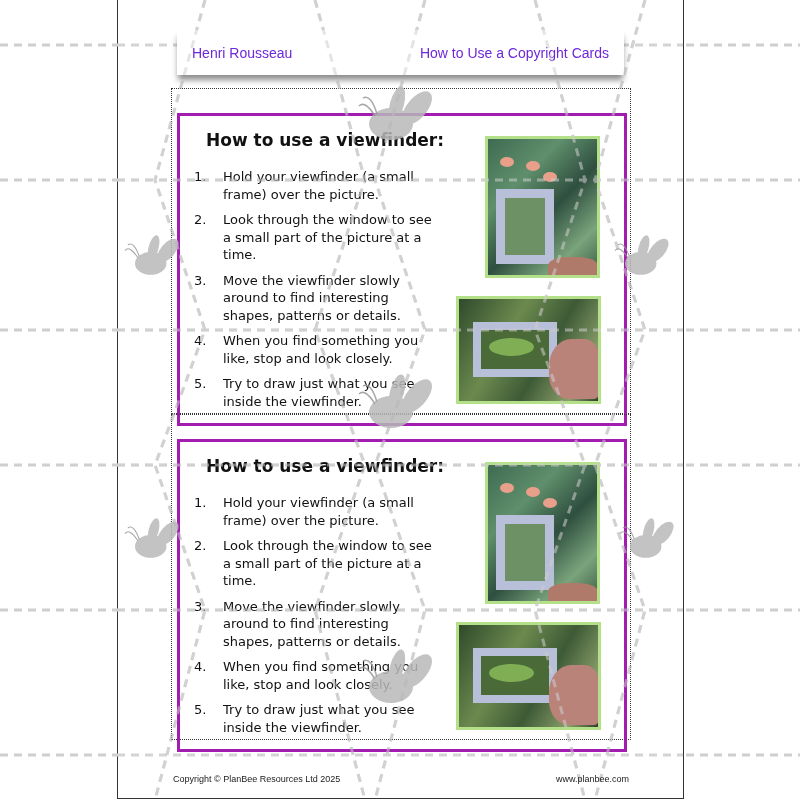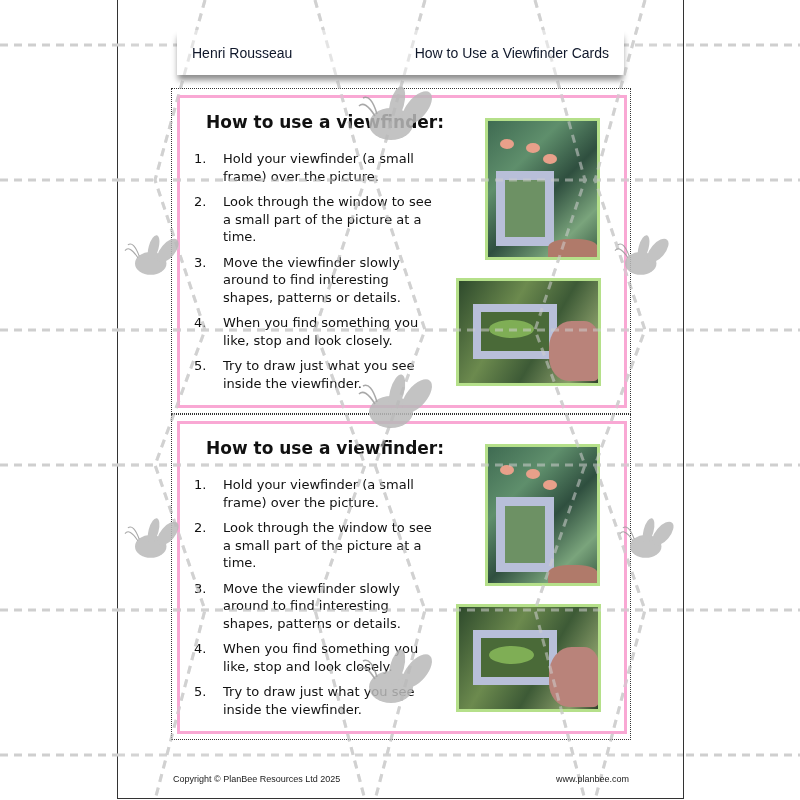--- a/index.html
+++ b/index.html
@@ -1,21 +1,21 @@
 <!DOCTYPE html>
 <html><head>
   <meta charset="utf-8">
   <style>
     html, body { margin:0; padding:0; background:#ffffff; }
     body { width:800px; height:800px; position:relative; overflow:hidden; font-family:"DejaVu Sans", sans-serif; }
     .page { position:absolute; left:117px; top:0; width:565px; height:798px; border:1px solid #333; border-top:none; background:#fff; overflow:hidden; }
     .bg-svg { position:absolute; left:0; top:0; width:800px; height:800px; pointer-events:none; }
-    .header-bar { position:absolute; left:177px; top:30px; width:447px; height:45px; background:#fff; box-shadow:0 6px 6px -1px rgba(0,0,0,0.45); display:flex; justify-content:space-between; align-items:center; padding:0 15px 0 15px; box-sizing:border-box; font-family:"Liberation Sans", sans-serif; font-size:14px; color:#0f172a; }
+    .header-bar { position:absolute; left:177px; top:30px; width:447px; height:45px; background:#fff; box-shadow:0 6px 6px -1px rgba(0,0,0,0.45); display:flex; justify-content:space-between; align-items:center; padding:0 15px 0 15px; box-sizing:border-box; font-family:"Liberation Sans", sans-serif; font-size:14px; color:#6d28d9; }
     .cut-area { position:absolute; left:171px; border:1px dotted #333; box-sizing:border-box; }
-    .card { position:absolute; border:3px solid #f9a8d4; box-sizing:border-box; }
+    .card { position:absolute; border:3px solid #a21caf; box-sizing:border-box;margin-top:18px; }
     .card-title { position:absolute; font-family:"DejaVu Sans", sans-serif; font-weight:bold; font-size:17px; color:#111; white-space:nowrap; }
     .steps { position:absolute; list-style:none; margin:0; padding:0; font-family:"DejaVu Sans", sans-serif; font-size:13px; line-height:17.5px; color:#111; }
     .step { position:relative; padding-left:29px; margin-bottom:8px; width:220px; }
     .step-num { position:absolute; left:0; top:0; }
     .photo { position:absolute; border:3px solid #b5e08a; box-sizing:border-box; overflow:hidden; }
     .footer-left, .footer-right { position:absolute; top:746px; font-family:"Liberation Sans", sans-serif; font-size:9px; color:#222;margin-top:28px; }
     .footer-left { left:173px; }
     .footer-right { right:173px; }
     .bee { position:absolute; pointer-events:none; }
   </style>
@@ -51,21 +51,21 @@
     <polyline points="205,0 155,180 205,330 155,465 205,610 155,800"></polyline>
     <polyline points="315,0 365,180 315,330 365,465 315,610 365,800"></polyline>
     <polyline points="425,0 375,180 425,330 375,465 425,610 375,800"></polyline>
     <polyline points="535,0 585,180 535,330 585,465 535,610 585,800"></polyline>
     <polyline points="645,0 595,180 645,330 595,465 645,610 595,800"></polyline>
   </g>
 </svg>
 
 <div class="header-bar" style="z-index:2;">
   <span>Henri Rousseau</span>
-  <span>How to Use a Viewfinder Cards</span>
+  <span>How to Use a Copyright Cards</span>
 </div>
 
 <div class="cut-area" style="top:88px; width:460px; height:326px; z-index:2;"></div>
 <div class="card" style="left:177px; top:95px; width:450px; height:313px; z-index:2;">
   <div class="card-title" style="left:26px; top:14px;">How to use a viewfinder:</div>
   <ol class="steps" style="left:14px; top:52px;">
     <li class="step"><span class="step-num">1.</span><span>Hold your viewfinder (a small frame) over the picture.</span></li>
     <li class="step"><span class="step-num">2.</span><span>Look through the window to see a small part of the picture at a time.</span></li>
     <li class="step"><span class="step-num">3.</span><span>Move the viewfinder slowly around to find interesting shapes, patterns or details.</span></li>
     <li class="step"><span class="step-num">4.</span><span>When you find something you like, stop and look closely.</span></li>

